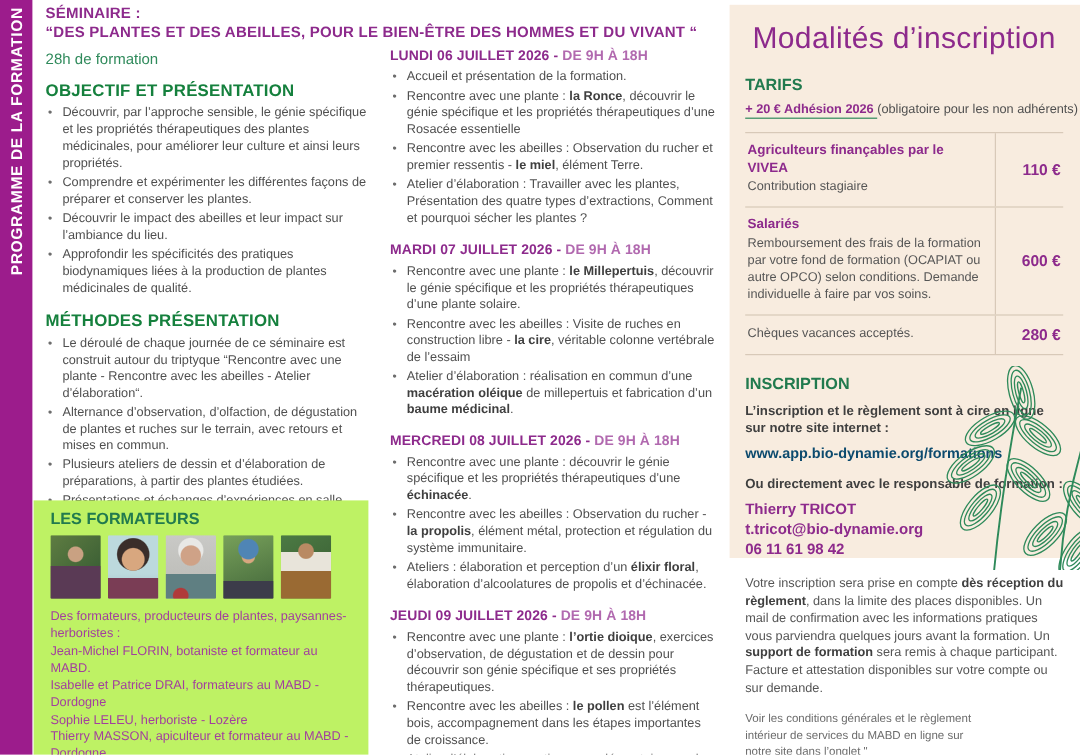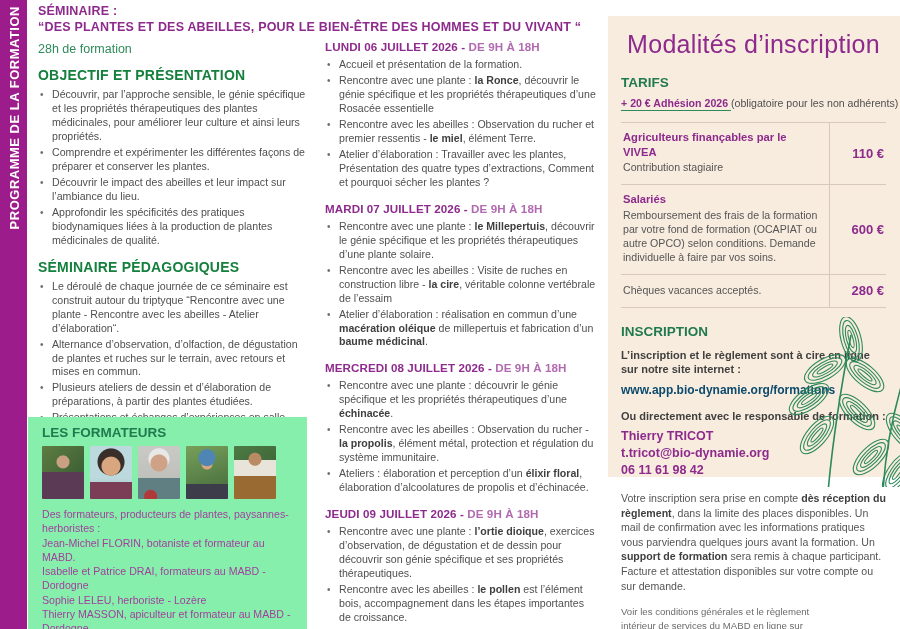--- a/index.html
+++ b/index.html
@@ -19,21 +19,21 @@
   
   .left-col { position:absolute; left:38px; top:42px; width:269px; }
   .duration { color:#2f8a5b; font-size:12.5px; font-weight:500; margin-bottom:10px; }
   .sec-heading { color:#15803d; font-weight:bold; font-size:14px; letter-spacing:.2px; margin:11px 0 5px 0; }
   .bullets { list-style:none; }
   .bullets li { position:relative; padding-left:14px; font-size:10.6px; line-height:1.32; margin-bottom:2px; }
   .bullets li::before { content:"•"; position:absolute; left:2px; top:0; color:#6d6d6d; font-size:10px; }
   .prerequis-text { font-size:10.6px; line-height:1.35; }
 
   
-  .formateurs-box { position:absolute; left:28px; top:417px; width:279px; height:212px; background:#86efac; padding:8px 0 0 14px; }
+  .formateurs-box { position:absolute; left:28px; top:417px; width:279px; height:212px; background:#bef264; padding:8px 0 0 14px; }
   .formateurs-heading { color:#217a4e; font-weight:bold; font-size:13.5px; margin-bottom:6px; }
   .photo-strip { display:flex; gap:6px; margin-bottom:8px; }
   .photo { width:42px; height:53px; border-radius:1px; }
   .p1 { background:
         radial-gradient(circle at 50% 30%, #c9a182 0 6px, rgba(0,0,0,0) 7px),
         linear-gradient(180deg, rgba(0,0,0,0) 0 26px, #5a3a55 26px),
         linear-gradient(135deg,#5f7d42,#2f5530); }
   .p2 { background:
         radial-gradient(circle at 50% 38%, #d8a77f 0 9px, rgba(0,0,0,0) 10px),
         radial-gradient(circle at 50% 30%, #3a2e2a 0 13px, rgba(0,0,0,0) 14px),
@@ -59,21 +59,21 @@
 
   
   .mid-col { position:absolute; left:325px; top:40px; width:273px; }
   .day { margin-bottom:12px; }
   .day-header { font-size:11.6px; font-weight:bold; color:#8d2a8c; letter-spacing:.1px; margin-bottom:5px; }
   .day-header .time { color:#b169af; font-weight:600; }
   .day .bullets li { margin-bottom:2px; }
   .b { font-weight:bold; color:#3f3f3f; }
 
   
-  .right-col { position:absolute; left:608px; top:16px; width:292px; height:461px; background:#f8ecdf; padding:14px 14px 0 13px; }
+  .right-col { position:absolute; left:608px; top:4px; width:292px; height:461px; background:#f8ecdf; padding:14px 14px 0 13px; }
   .modalites-title { color:#8d2a8c; font-size:25px; font-weight:400; text-align:center; letter-spacing:.3px; margin-bottom:16px; }
   .tarifs-heading { color:#217a4e; font-weight:bold; font-size:13.5px; margin-bottom:7px; }
   .adhesion-line { font-size:10.6px; margin-bottom:13px; white-space:nowrap; }
   .adhesion-link { color:#8d2a8c; font-weight:bold; border-bottom:1.6px solid #2f8a5b; padding-bottom:1px; }
   .adhesion-note { color:#4f4f4f; }
 
   .tarif-table { border-bottom:1px solid #d8c9b8; margin-bottom:16px; }
   .tarif-row { display:flex; border-top:1px solid #d8c9b8; }
   .tarif-info { width:208px; padding:7px 8px 9px 2px; }
   .tarif-name { color:#8d2a8c; font-weight:bold; font-size:11.2px; line-height:1.3; }
@@ -108,21 +108,21 @@
   <div class="duration">28h de formation</div>
 
   <div class="sec-heading">OBJECTIF ET PRÉSENTATION</div>
   <ul class="bullets">
     <li>Découvrir, par l’approche sensible, le génie spécifique et les propriétés thérapeutiques des plantes médicinales, pour améliorer leur culture et ainsi leurs propriétés.</li>
     <li>Comprendre et expérimenter les différentes façons de préparer et conserver les plantes.</li>
     <li>Découvrir le impact des abeilles et leur impact sur l’ambiance du lieu.</li>
     <li>Approfondir les spécificités des pratiques biodynamiques liées à la production de plantes médicinales de qualité.</li>
   </ul>
 
-  <div class="sec-heading">SÉMINAIRE PÉDAGOGIQUES</div>
+  <div class="sec-heading">MÉTHODES PRÉSENTATION</div>
   <ul class="bullets">
     <li>Le déroulé de chaque journée de ce séminaire est construit autour du triptyque “Rencontre avec une plante - Rencontre avec les abeilles - Atelier d’élaboration“.</li>
     <li>Alternance d’observation, d’olfaction, de dégustation de plantes et ruches sur le terrain, avec retours et mises en commun.</li>
     <li>Plusieurs ateliers de dessin et d’élaboration de préparations, à partir des plantes étudiées.</li>
     <li>Présentations et échanges d’expériences en salle.</li>
   </ul>
 
   <div class="sec-heading">PRÉ-REQUIS</div>
   <div class="prerequis-text">Etre producteur.trice de plantes médicinales en biodynamie ou ayant de bonnes connaissances en plantes médicinales.</div>
 </div>

